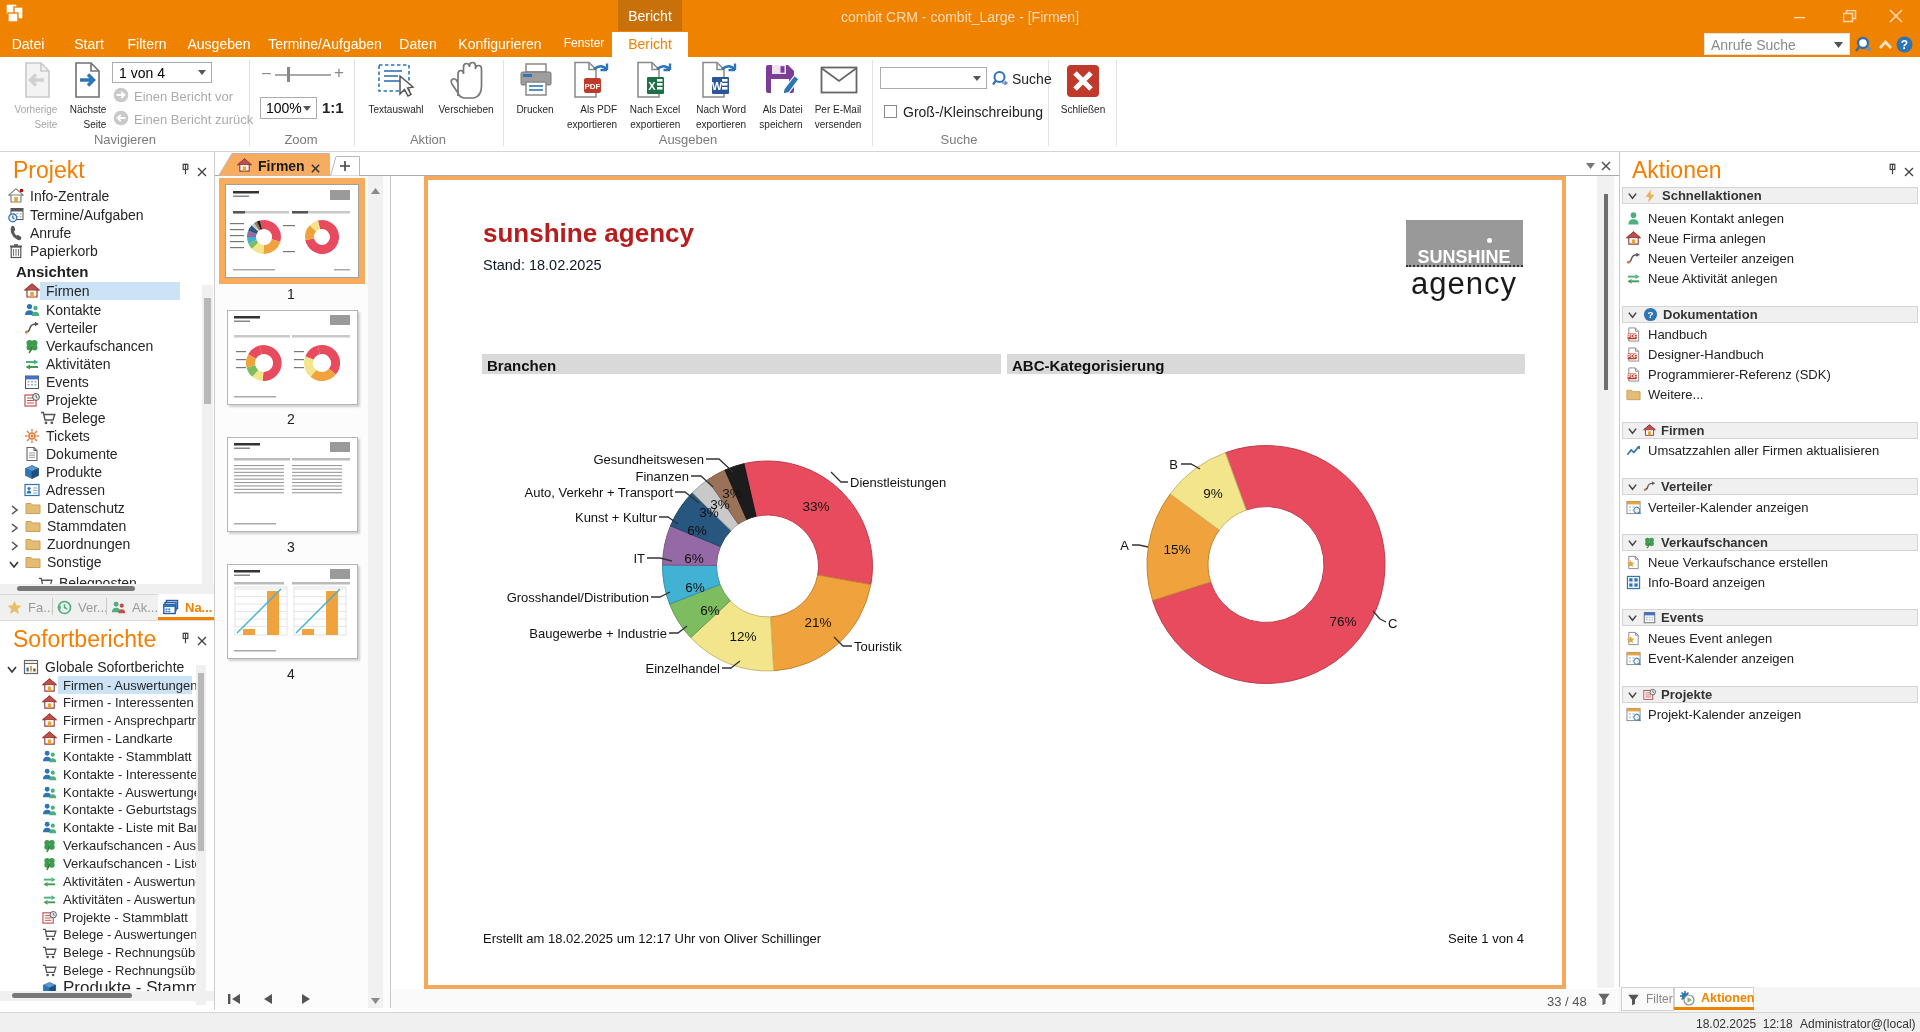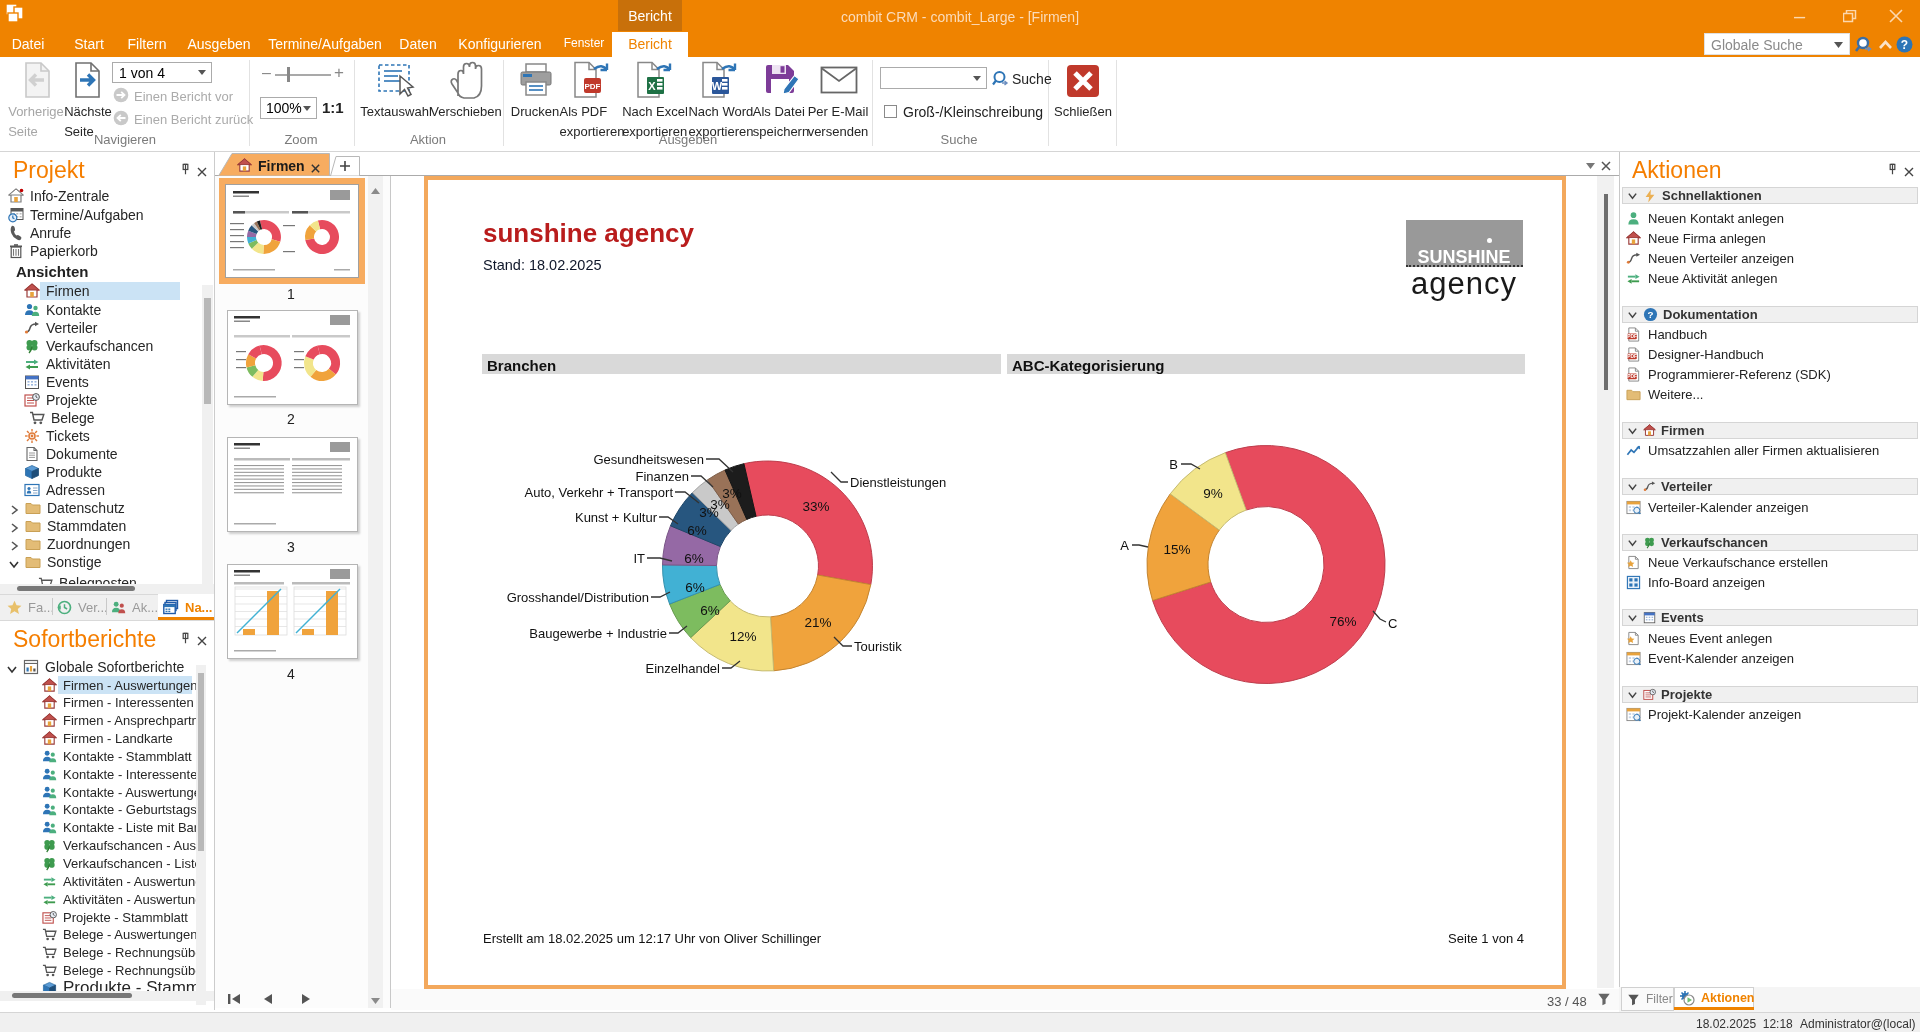--- a/index.html
+++ b/index.html
@@ -1,21 +1,21 @@
 <!DOCTYPE html>
 <html><head><meta charset="utf-8"><title>combit CRM</title>
 <style>
 *{margin:0;padding:0;box-sizing:border-box}
 html,body{width:1920px;height:1032px;overflow:hidden;font-family:"Liberation Sans",sans-serif;background:#fff}
 .abs{position:absolute}
 .tl{position:absolute;white-space:nowrap}
 .row{position:absolute;white-space:nowrap;font-size:14px;color:#262626;display:flex;align-items:center;gap:6px}
 .row svg,.acitem svg,.secbar svg{flex-shrink:0}
 .grplbl{position:absolute;font-size:13px;color:#7a7a7a;text-align:center;white-space:nowrap}
-.ribtxt{position:absolute;font-size:13px;color:#262626;text-align:left;line-height:20px;white-space:nowrap}
+.ribtxt{position:absolute;font-size:10px;color:#262626;text-align:right;line-height:15px;white-space:nowrap}
 .sep{position:absolute;width:1px;background:#E2E2E2;top:60px;height:86px}
 .secbar{position:absolute;left:1622px;width:296px;height:17px;background:#F0F0F0;border:1px solid #D5D5D5;display:flex;align-items:center;font-size:13px;font-weight:bold;color:#333;gap:5px;padding-left:4px}
 .acitem{position:absolute;left:1626px;white-space:nowrap;font-size:13px;color:#222;display:flex;align-items:center;gap:7px}
 </style></head><body>
 
 <div class="abs" style="left:0;top:0;width:1920px;height:57px;background:#EF8300"></div>
 <svg class="abs" style="left:4px;top:3px" width="20" height="20" viewBox="0 0 20 20">
 <rect x="2" y="1" width="11" height="11" fill="#fff" stroke="#EF8300" stroke-width="1.4"></rect>
 <rect x="10" y="4" width="9" height="12" fill="#fff" stroke="#EF8300" stroke-width="1.4"></rect>
 <rect x="4" y="10" width="10" height="9" fill="#fff" stroke="#EF8300" stroke-width="1.4"></rect>
@@ -35,21 +35,21 @@
 <div class="tl" style="left:89px;top:36px;transform:translateX(-50%);font-size:14px;color:#fff">Start</div>
 <div class="tl" style="left:147px;top:36px;transform:translateX(-50%);font-size:14px;color:#fff">Filtern</div>
 <div class="tl" style="left:219px;top:36px;transform:translateX(-50%);font-size:14px;color:#fff">Ausgeben</div>
 <div class="tl" style="left:325px;top:36px;transform:translateX(-50%);font-size:14px;color:#fff">Termine/Aufgaben</div>
 <div class="tl" style="left:418px;top:36px;transform:translateX(-50%);font-size:14px;color:#fff">Daten</div>
 <div class="tl" style="left:500px;top:36px;transform:translateX(-50%);font-size:14px;color:#fff">Konfigurieren</div>
 <div class="tl" style="left:584px;top:36px;transform:translateX(-50%);font-size:12px;color:#fff">Fenster</div>
 <div class="abs" style="left:612px;top:32px;width:76px;height:25px;background:#fff"></div>
 <div class="tl" style="left:650px;top:36px;transform:translateX(-50%);font-size:14px;color:#EF8300">Bericht</div>
 <div class="abs" style="left:1704px;top:33px;width:146px;height:22px;background:#fff;border:1px solid #E0E0E0"></div>
-<div class="tl" style="left:1711px;top:37px;font-size:14px;color:#8A8A8A">Globale Suche</div>
+<div class="tl" style="left:1711px;top:37px;font-size:14px;color:#8A8A8A">Anrufe Suche</div>
 <svg class="abs" style="left:1834px;top:42px" width="9" height="6" viewBox="0 0 9 6">
     <polygon points="0,0 9,0 4.5,6" fill="#555"></polygon>
   </svg>
 <svg class="abs" style="left:1855px;top:36px" width="19" height="18" viewBox="0 0 19 18">
 <circle cx="8" cy="7" r="5" fill="#fff" stroke="#3A6EA5" stroke-width="2.4"></circle>
     <line x1="4.5" y1="10.5" x2="1" y2="15" stroke="#3A6EA5" stroke-width="2.6"></line>
 <path d="M10 13 H15 M13 11 L15.5 13 L13 15" stroke="#6C8EBF" stroke-width="1.6" fill="none"></path>
   </svg>
 <svg class="abs" style="left:1879px;top:40px" width="13" height="9" viewBox="0 0 13 9">
     <path d="M1 8 L6.5 2 L12 8" fill="none" stroke="#FBE3C8" stroke-width="2.6"></path>
@@ -322,21 +322,21 @@
       <g stroke="#C0504D" stroke-width="1">
         <line x1="3" y1="6" x2="10" y2="6"></line>
         <line x1="3" y1="8.5" x2="10" y2="8.5"></line>
         <line x1="3" y1="11" x2="10" y2="11"></line>
       </g>
       <circle cx="12" cy="5" r="3.4" fill="#E7EDF5" stroke="#555" stroke-width="1"></circle>
       <path d="M12 3.2 L12 5 L13.5 5.8" stroke="#555" stroke-width="1" fill="none"></path>
     </svg>
     <span>Projekte</span>
   </div>
-<div class="row" style="left:29px;top:409px;height:18px">
+<div class="row" style="left:40px;top:409px;height:18px">
     <svg width="16" height="16" viewBox="0 0 16 16">
       <g stroke="#555" stroke-width="1.4" fill="none">
         <path d="M1 2.5 H3.4 L5 10 H13 L14.8 4.5 H4"></path>
       </g>
       <circle cx="6" cy="12.8" r="1.4" fill="#555"></circle>
       <circle cx="11.8" cy="12.8" r="1.4" fill="#555"></circle>
     </svg>
     <span>Belege</span>
   </div>
 <div class="row" style="left:24px;top:427px;height:18px">

